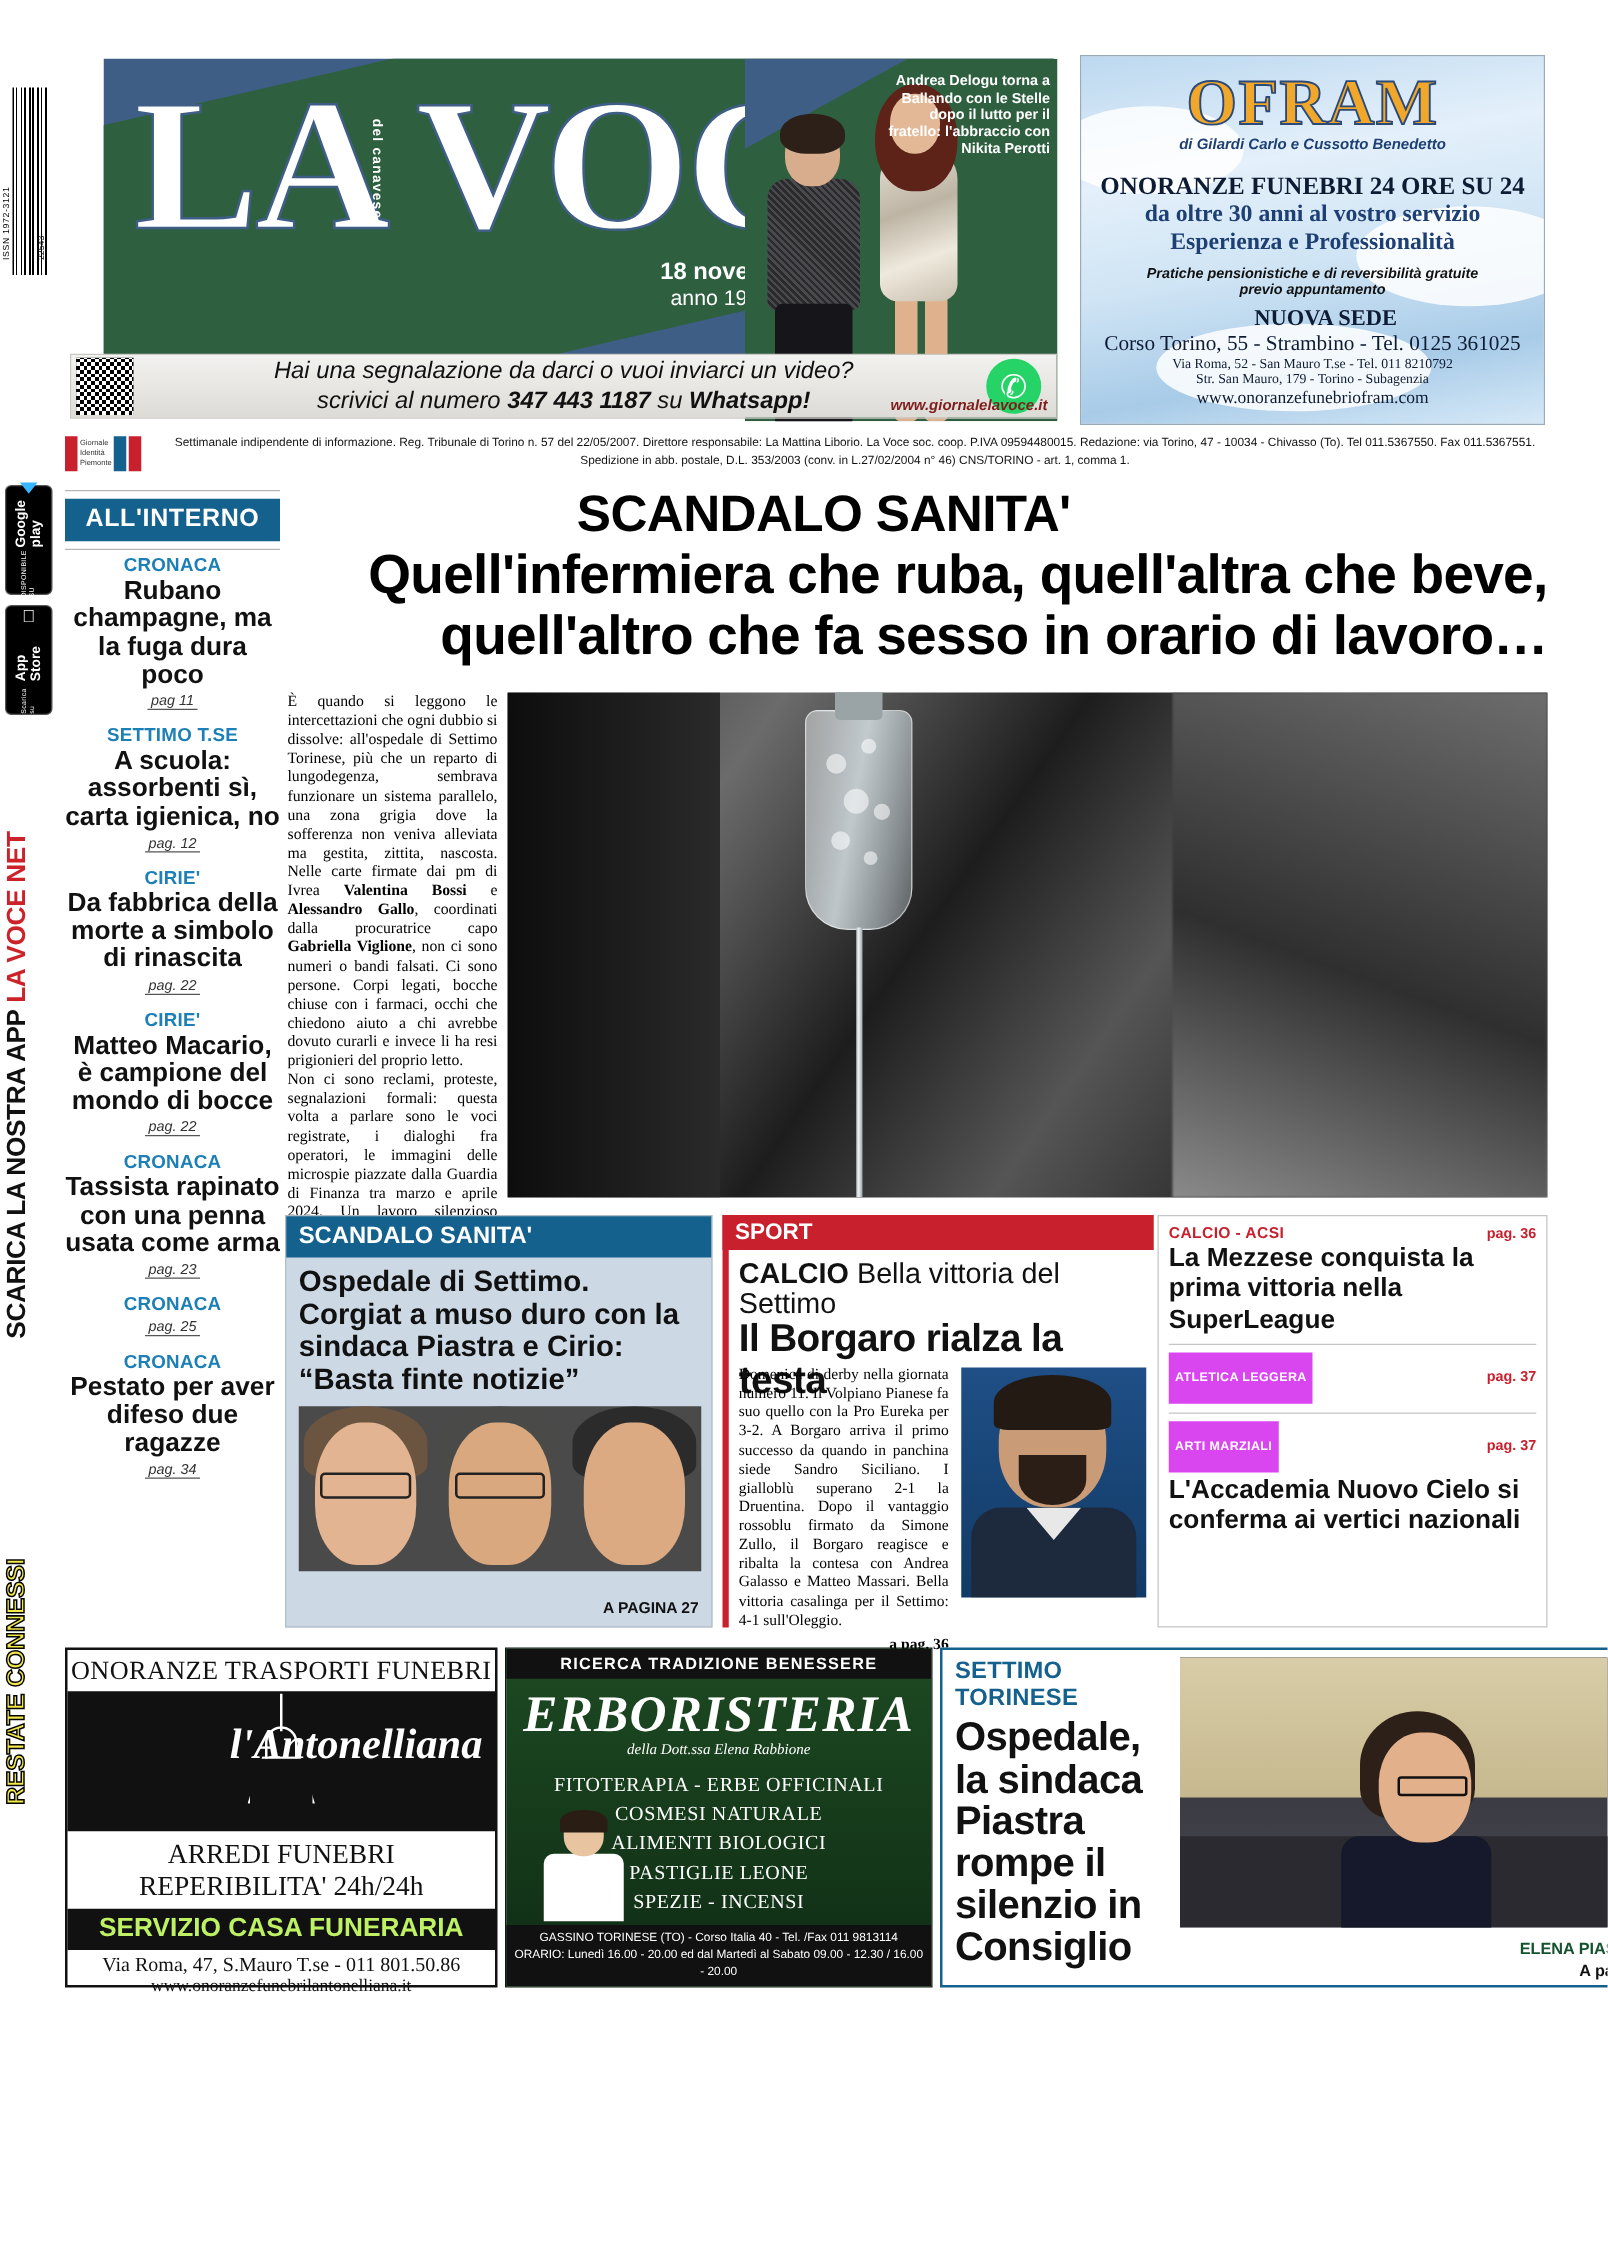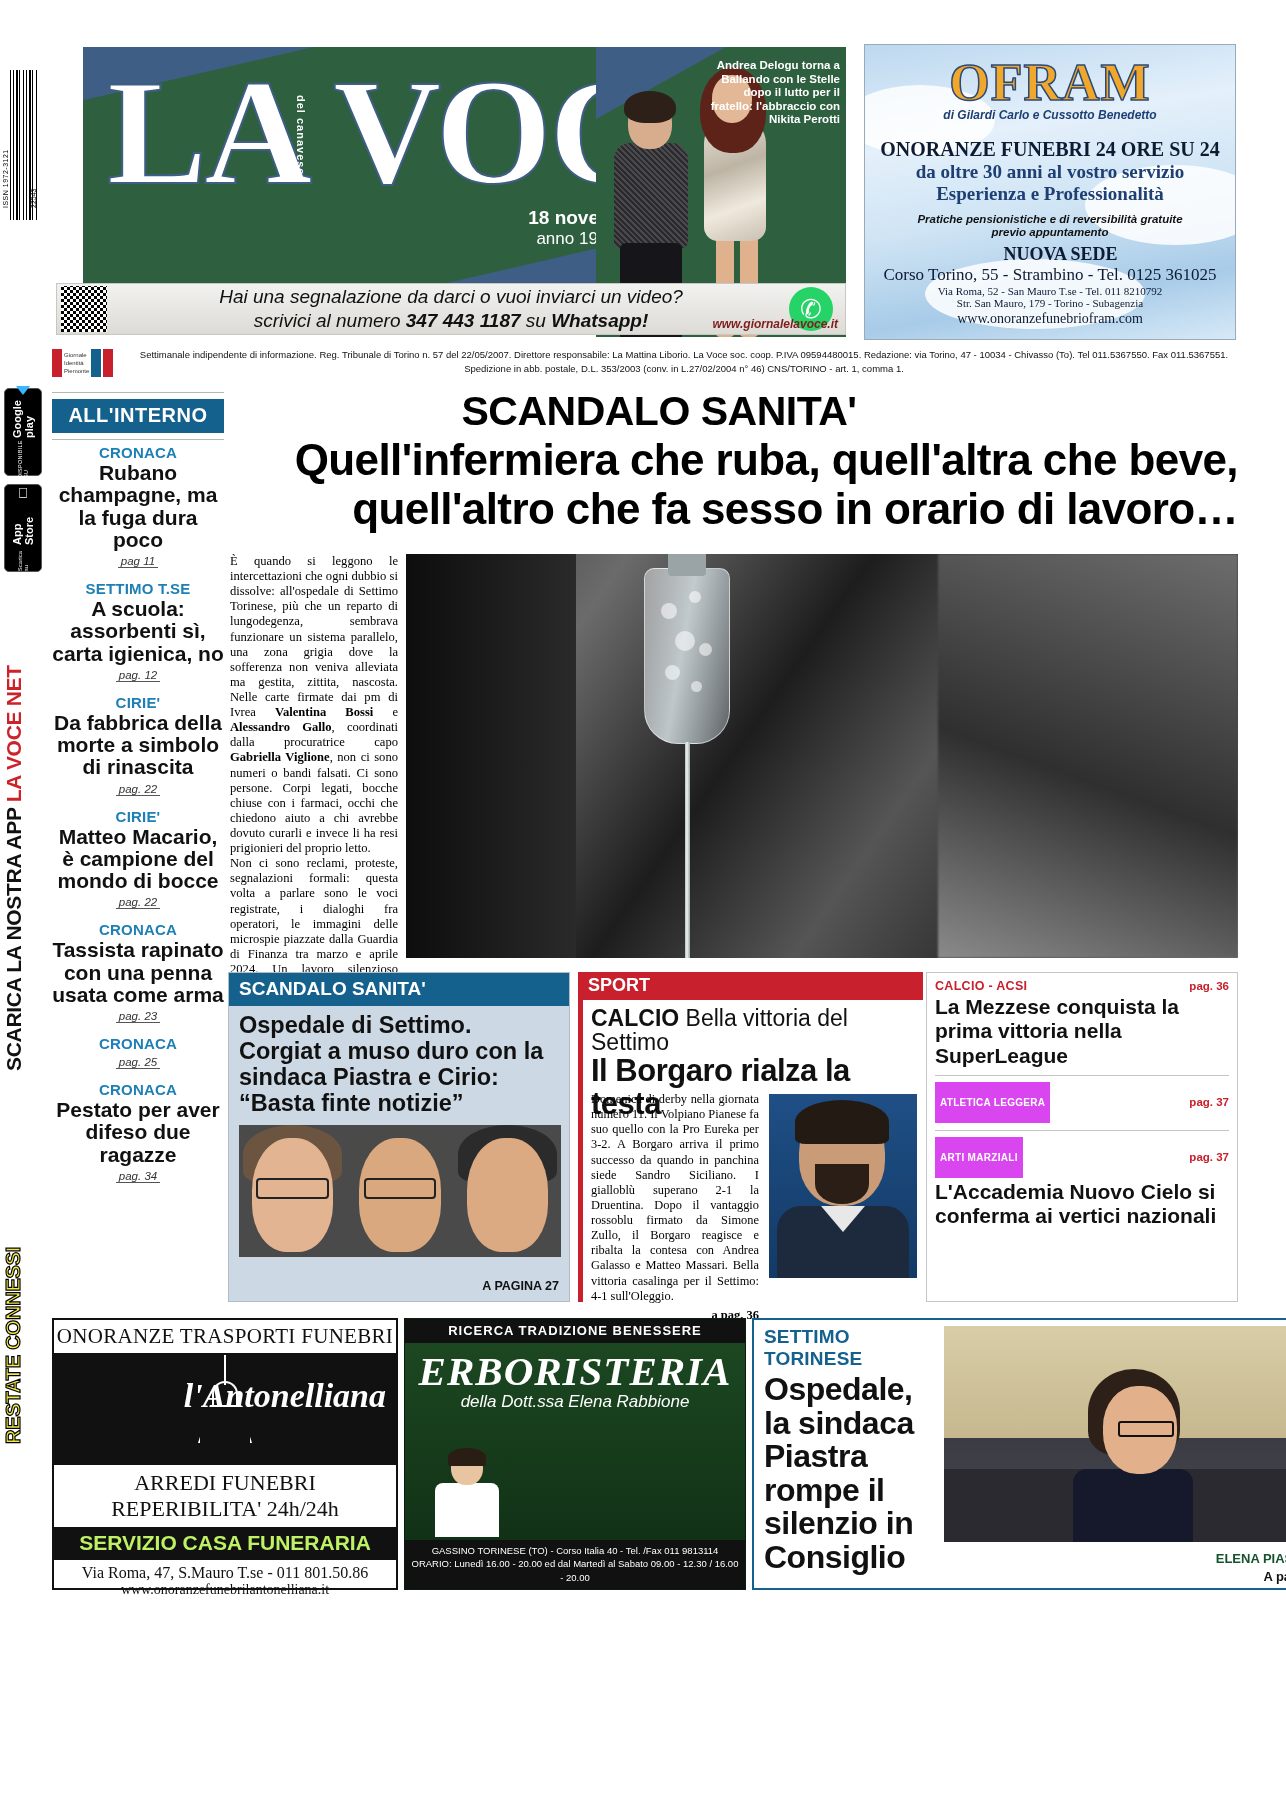--- a/index.html
+++ b/index.html
@@ -234,21 +234,21 @@
   .adA-bar { background:#111; color:#bef264; font-size:21px; font-weight:bold; margin-top:5px; padding:4px 0 5px;
     font-family:Liberation Sans, sans-serif; }
   .adA-t4 { font-family:"Liberation Serif", serif; font-size:16px; margin-top:4px; color:#111; }
   .adA-t5 { font-family:"Liberation Serif", serif; font-size:14px; color:#111; }
 
   .adB { position:absolute; left:404px; top:1318px; width:342px; height:272px;
     background:linear-gradient(#1d4a22,#0f2c14); color:#fff; text-align:center; overflow:hidden; border:1px solid #0a1d0c;}
   .adB-top { background:#111; font-size:13px; font-weight:bold; letter-spacing:1px; padding:4px 0 5px; }
   .adB-name { font-family:"Liberation Serif", serif; font-style:italic; font-weight:bold; font-size:41px;
     letter-spacing:1px; margin-top:4px; }
-  .adB-sub { font-family:Liberation Sans, sans-serif; font-style:italic; font-size:17px; margin-top:-3px; }
+  .adB-sub { font-family:Liberation Serif, serif; font-style:italic; font-size:12px; margin-top:-3px; }
   .adB-list { font-family:"Liberation Serif", serif; font-size:16px; line-height:1.45; margin-top:10px; letter-spacing:.5px;}
   .adB-doc { position:absolute; left:26px; bottom:52px; width:72px; height:86px; }
   .adB-doc .h { position:absolute; left:20px; top:0; width:32px; height:34px; border-radius:46%; background:#e8c4a0; }
   .adB-doc .hr2 { position:absolute; left:17px; top:-3px; width:38px; height:18px; border-radius:50% 50% 8% 8%; background:#2a1d14;}
   .adB-doc .c { position:absolute; left:4px; top:32px; width:64px; height:54px; background:#fff; border-radius:8px 8px 0 0;}
   .adB-foot { position:absolute; left:0; right:0; bottom:0; background:#111; font-size:9.5px; line-height:1.4;
     padding:4px 4px 5px; }
 
   .adC { position:absolute; left:752px; top:1318px; width:580px; height:272px; background:#fff;
     border:2px solid #15618e; display:flex; }
@@ -526,20 +526,27 @@
     <div class="adA-t3">REPERIBILITA' 24h/24h</div>
     <div class="adA-bar">SERVIZIO CASA FUNERARIA</div>
     <div class="adA-t4">Via Roma, 47, S.Mauro T.se - 011 801.50.86</div>
     <div class="adA-t5">www.onoranzefunebrilantonelliana.it</div>
   </div>
 
   <div class="adB">
     <div class="adB-top">RICERCA TRADIZIONE BENESSERE</div>
     <div class="adB-name">ERBORISTERIA</div>
     <div class="adB-sub">della Dott.ssa Elena Rabbione</div>
+    <div class="adB-list" id="erb-services">
+        <div>FITOTERAPIA - ERBE OFFICINALI</div>
+        <div>COSMESI NATURALE</div>
+        <div>ALIMENTI BIOLOGICI</div>
+        <div>PASTIGLIE LEONE</div>
+        <div>SPEZIE - INCENSI</div>
+      </div>
     <div class="adB-doc">
       <div class="c"></div>
         <div class="h"></div>
         <div class="hr2"></div>
     </div>
     <div class="adB-foot">
       <div>GASSINO TORINESE (TO) - Corso Italia 40 - Tel. /Fax 011 9813114</div>
       <div>ORARIO: Lunedì 16.00 - 20.00 ed dal Martedì al Sabato 09.00 - 12.30 / 16.00 - 20.00</div>
     </div>
   </div>

